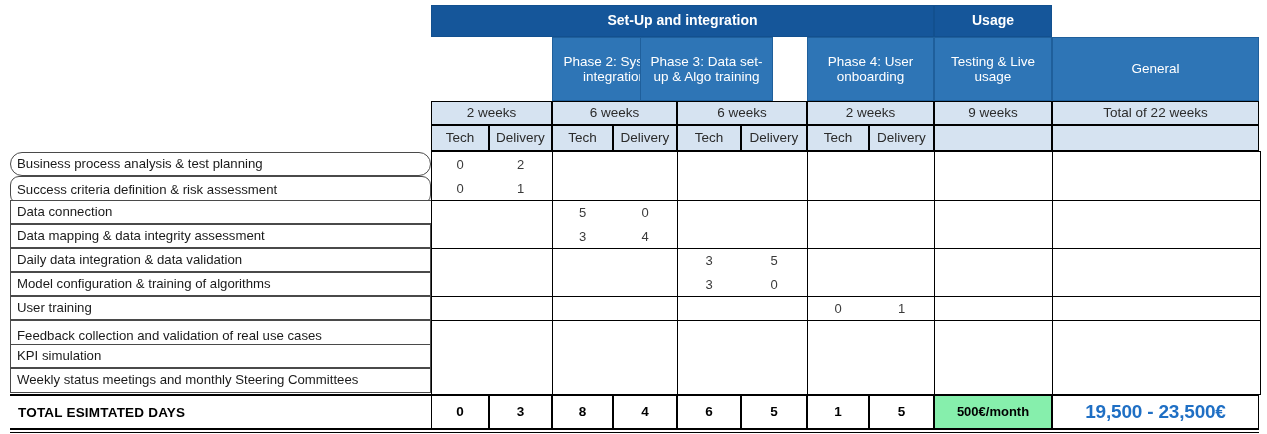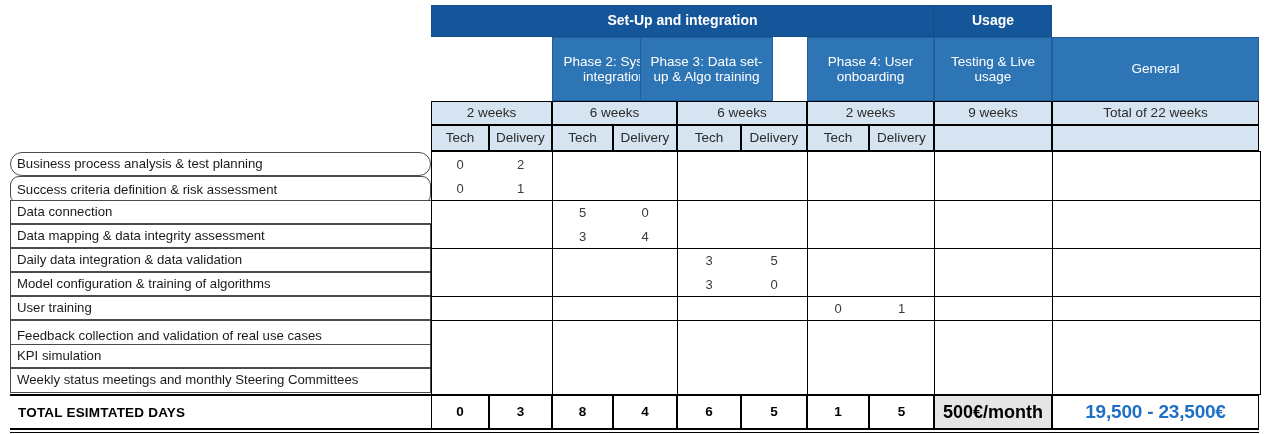--- a/index.html
+++ b/index.html
@@ -95,23 +95,23 @@
     border-left:1px solid #000;
     border-right:1px solid #000;
     background:#fff;
     font-weight:bold;
     font-size:13.5px;
     color:#000;
   }
   .tot-money{
     border-left:1px solid #000;
     border-right:1px solid #000;
-    background:#e5e5e5;
-    font-weight:bold;
-    font-size:18px;
+    background:#86efac;
+    font-weight:bold;
+    font-size:13px;
     color:#000;
   }
   .tot-grand{
     border-left:1px solid #000;
     border-right:1px solid #000;
     background:#fff;
     font-weight:bold;
     font-size:19px;
     color:#1F6FC4;
     letter-spacing:-0.2px;

